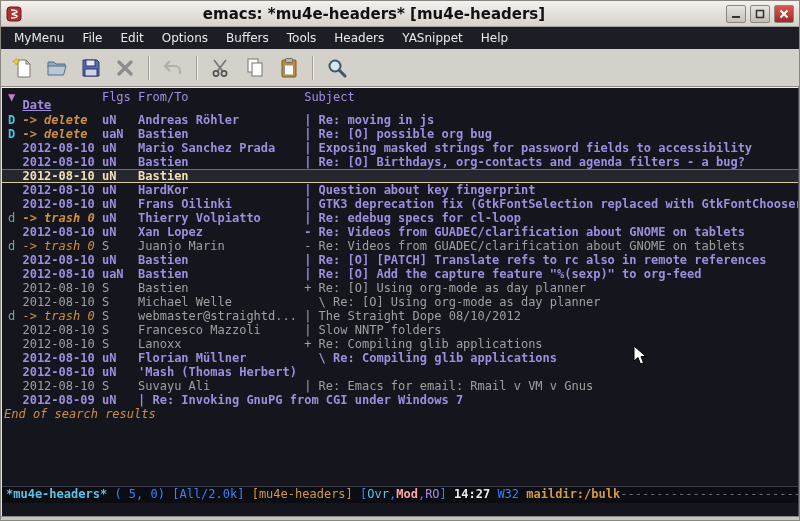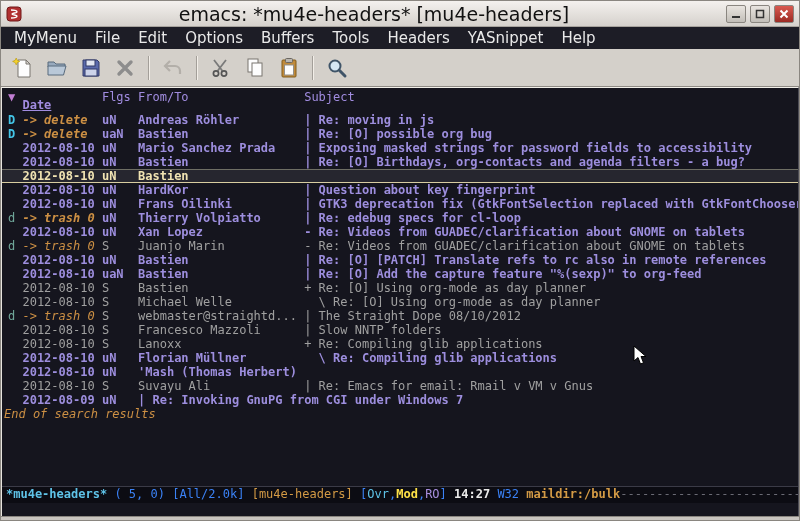--- a/index.html
+++ b/index.html
@@ -13,34 +13,34 @@
   }
 
   
   .titlebar {
     height:26px; flex:0 0 26px;
     background:linear-gradient(#f4f1ee,#d5d1cc);
     border-bottom:1px solid #a7a39d;
     display:flex; align-items:center; gap:4px; padding:0 5px;
   }
   .win-icon { width:16px; height:16px; flex:0 0 16px; }
-  .title { flex:1; text-align:center; font-size:19px; font-weight:normal; color:#111; }
+  .title { flex:1; text-align:center; font-size:15px; font-weight:bold; color:#111; }
   .win-btn {
     width:20px; height:18px; flex:0 0 20px; border:1px solid #8a8680; border-radius:2px;
     background:linear-gradient(#e9e5e0,#c2beb8);
     display:flex; align-items:center; justify-content:center; padding:0; cursor:default;
   }
   .win-btn.close { background:linear-gradient(#d95a50,#9c2b24); }
 
   
   .menubar {
     height:22px; flex:0 0 22px; background:#1d1d26;
     display:flex; align-items:center; gap:0; padding:0 4px;
   }
-  .menu-item { color:#e9e9e9; font-size:15px; padding:2px 9px; }
+  .menu-item { color:#e9e9e9; font-size:12px; padding:2px 9px; }
 
   
   .toolbar {
     height:38px; flex:0 0 38px; background:#d4d0ca;
     border-bottom:1px solid #8f8b85;
     display:flex; align-items:center; gap:2px; padding:0 6px;
   }
   .tb-btn { width:32px; height:32px; background:none; border:none; border-radius:3px;
             display:flex; align-items:center; justify-content:center; padding:0; }
   .tb-sep { width:2px; height:24px; margin:0 5px;
@@ -82,21 +82,21 @@
   
   .modeline {
     flex:0 0 17px; height:17px; background:#0c0c13; border-top:1px solid #3b3b47;
     font-family:"DejaVu Sans Mono", monospace; font-size:12px; line-height:15px;
     white-space:pre; overflow:hidden; padding-left:4px;
   }
   .ml-buffer  { color:#5fc3e8; font-weight:bold; }
   .ml-plain   { color:#3b82f6; }
   .ml-folder  { color:#d39a45; }
   .ml-ovr     { color:#5fc3e8;margin-top:12px; }
-  .ml-mod     { color:#fde047; font-weight:bold; }
+  .ml-mod     { color:#fca5a5; font-weight:bold; }
   .ml-ro      { color:#a98fe0; }
   .ml-time    { color:#eaeaea; font-weight:bold; }
   .ml-maildir { color:#d39a45; font-weight:bold; }
   .ml-dashes  { color:#6a6a74; }
 
   .echo { flex:0 0 13px; background:#15151e; }
   .bottom-frame { flex:0 0 4px; background:#c9c5c0; border-top:1px solid #8a8680; }
 
   .mouse-cursor { position:absolute; left:632px; top:344px; pointer-events:none; z-index:10; }
 </style>

